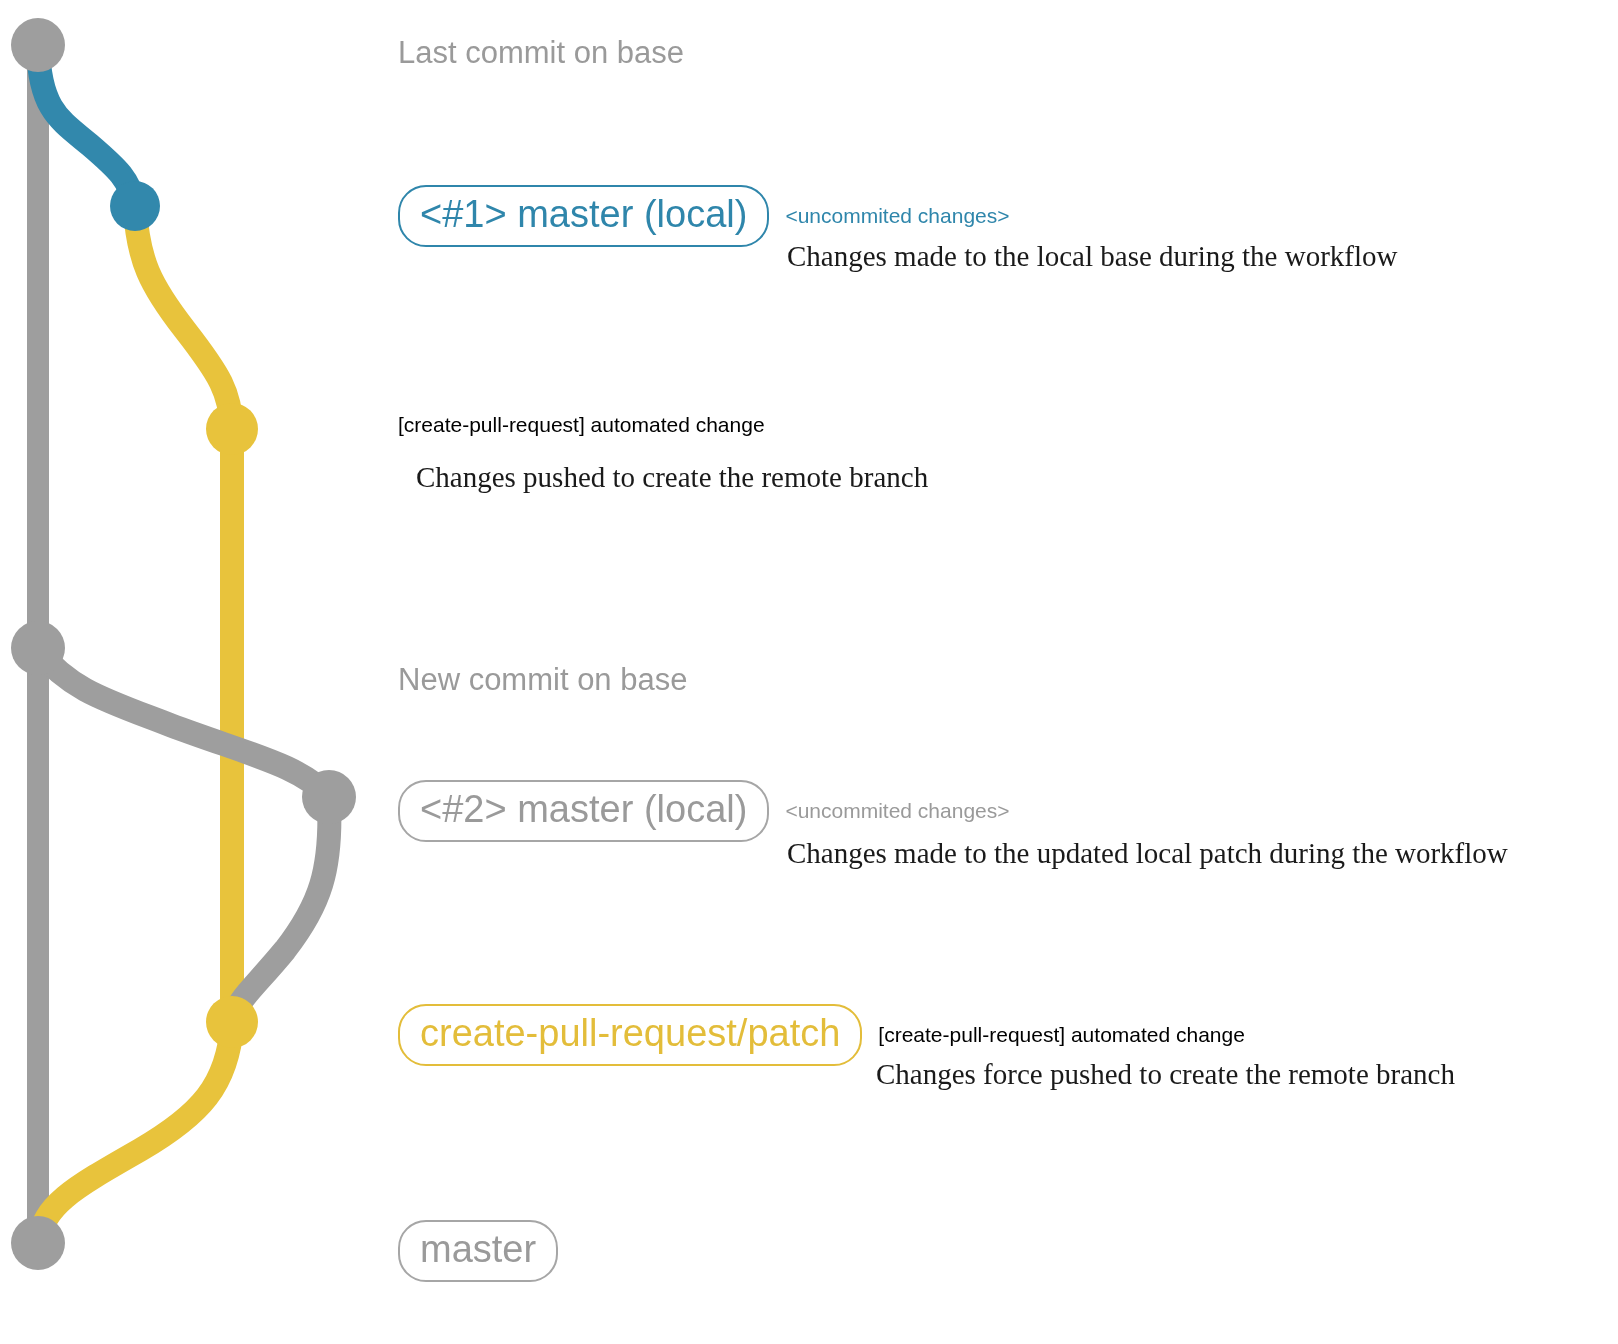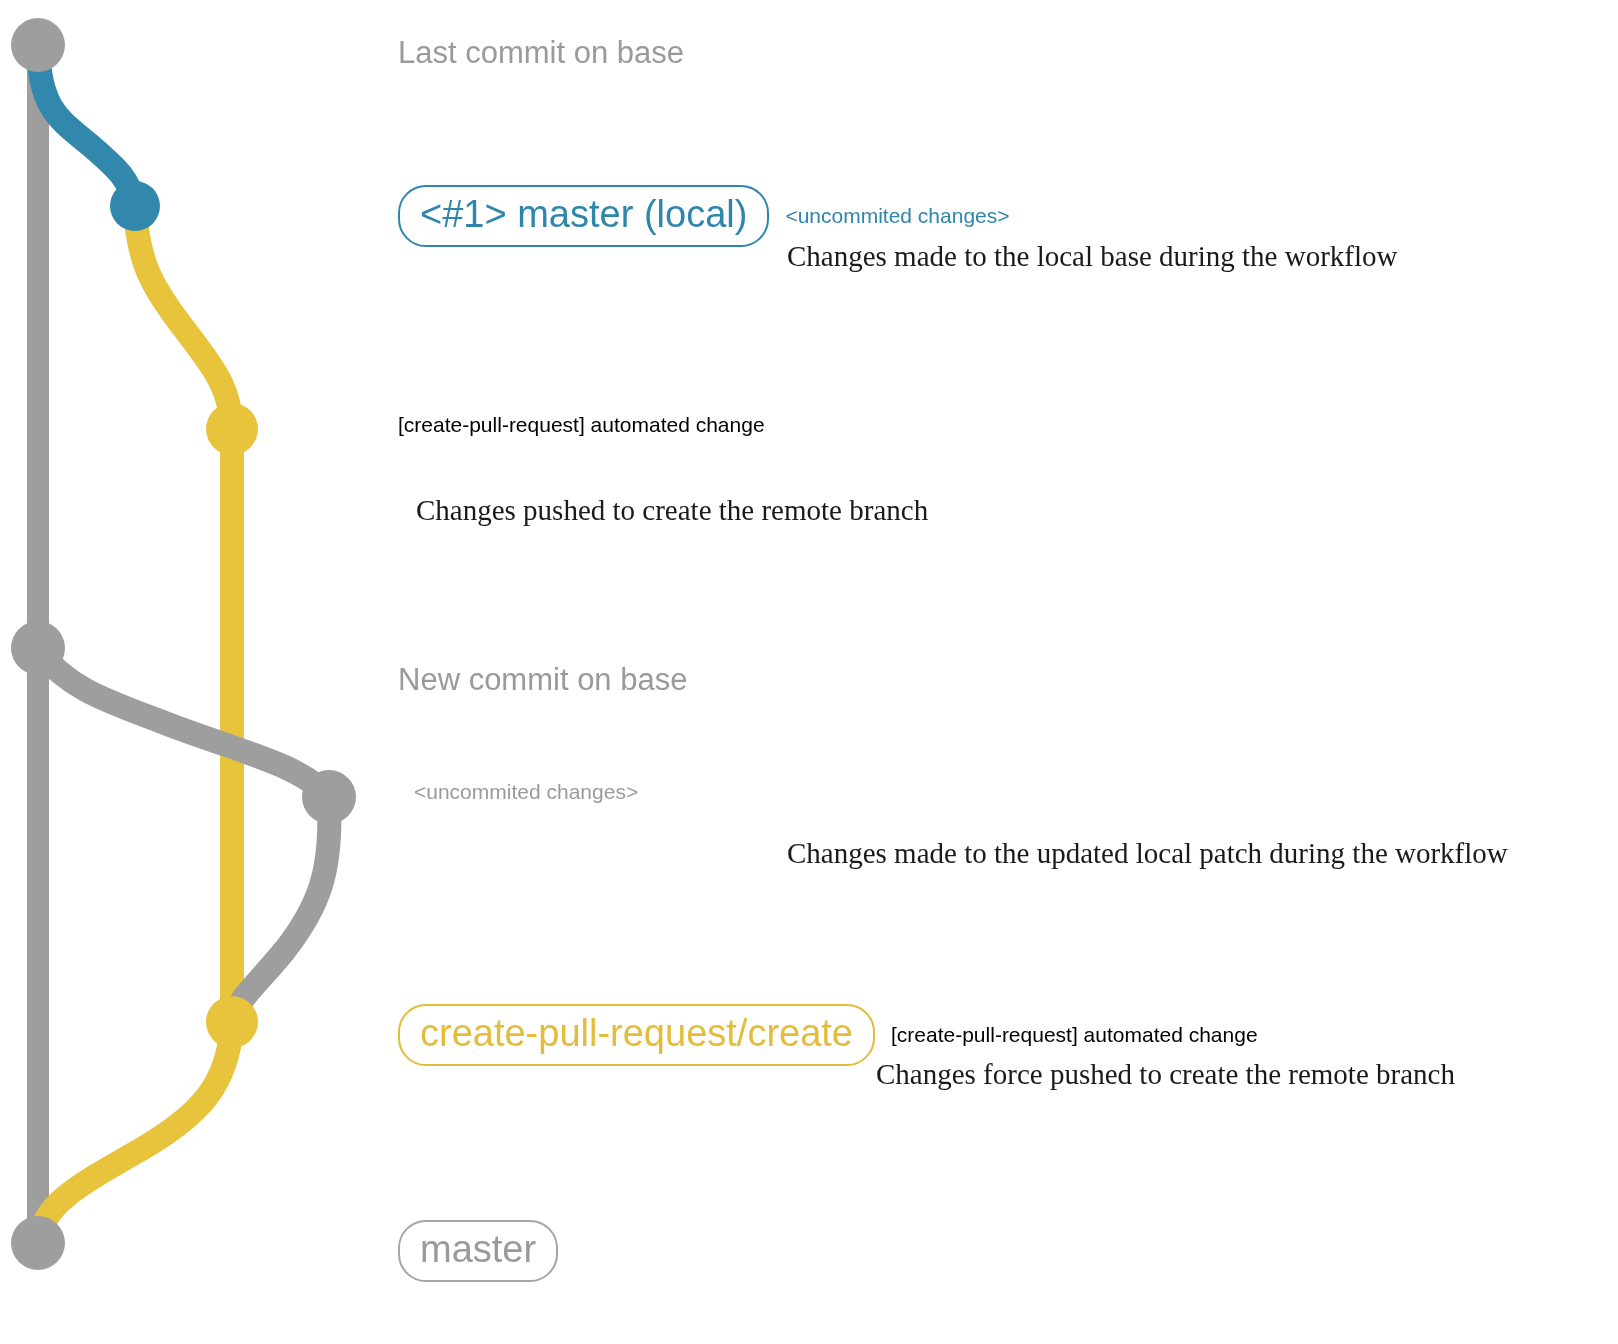--- a/index.html
+++ b/index.html
@@ -118,31 +118,32 @@
 
   <div class="ann-row" style="left:398px; top:185px;">
     <span class="badge blue">&lt;#1&gt; master (local)</span>
     <span class="subject blue">&lt;uncommited changes&gt;</span>
   </div>
   <div class="desc" style="left:787px; top:241px;">Changes made to the local base during the workflow</div>
 
   <div class="ann-row" style="left:398px; top:413px;">
     <span class="subject yellow nomargin">[create-pull-request] automated change</span>
   </div>
-  <div class="desc" style="left:416px; top:462px;margin-top:33px;">Changes pushed to create the remote branch</div>
+  <div class="desc" style="left:416px; top:462px;">Changes pushed to create the remote branch</div>
 
   <div class="heading" style="left:398px; top:663px;">New commit on base</div>
 
   <div class="ann-row" style="left:398px; top:780px;">
+    <span class="badge gray">&lt;#2&gt; master (local)</span>
     <span class="subject gray">&lt;uncommited changes&gt;</span>
   </div>
   <div class="desc" style="left:787px; top:838px;">Changes made to the updated local patch during the workflow</div>
 
   <div class="ann-row" style="left:398px; top:1004px;">
-    <span class="badge yellow">create-pull-request/create</span>
+    <span class="badge yellow">create-pull-request/patch</span>
     <span class="subject yellow">[create-pull-request] automated change</span>
   </div>
   <div class="desc" style="left:876px; top:1059px;">Changes force pushed to create the remote branch</div>
 
   <div class="ann-row" style="left:398px; top:1220px;">
     <span class="badge gray">master</span>
   </div>
 
 </div>
 

